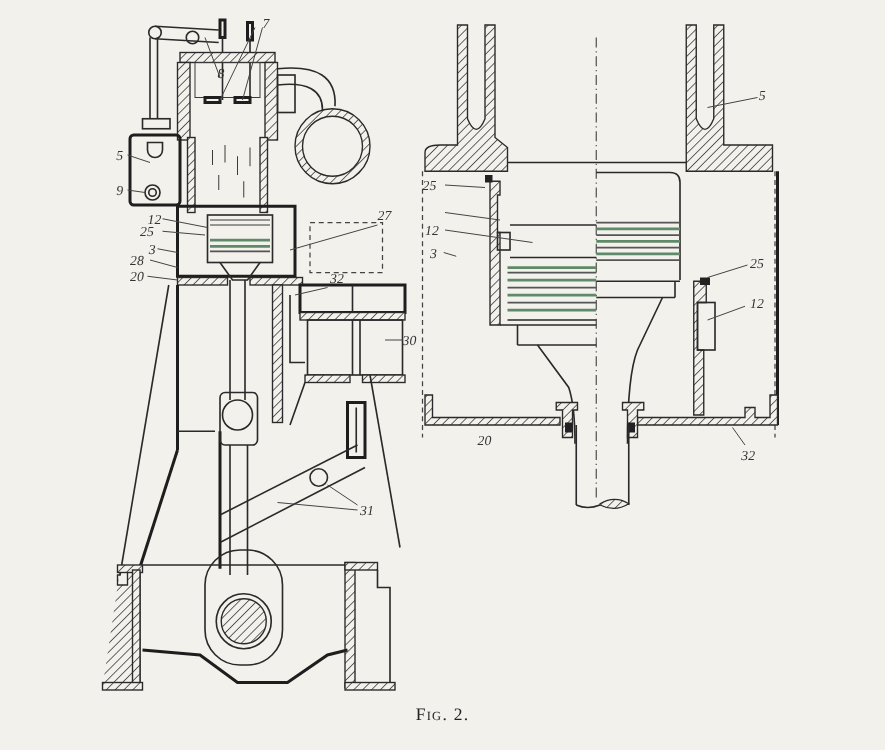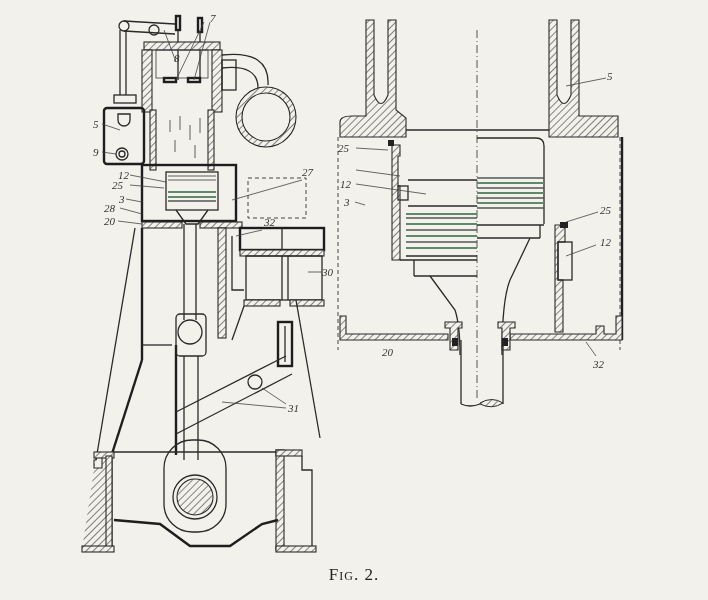--- a/index.html
+++ b/index.html
@@ -16,21 +16,21 @@
   .thin { stroke: #3a3a3a; fill: none; stroke-width: 0.8; }
   .lead { stroke: #444; fill: none; stroke-width: 0.8; }
   .dash { stroke: #444; fill: none; stroke-width: 1; stroke-dasharray: 4 3; }
   .center { stroke: #444; fill: none; stroke-width: 0.9; stroke-dasharray: 8 3 1 3; }
   .hatch { fill: url(#hatch); stroke: #2a2a2a; stroke-width: 1.1; }
   .ring { stroke: #5f8a6a; stroke-width: 2.2; }
   .ringd { stroke: #555; stroke-width: 1.4; }
   .lbl { font-family: "Liberation Serif", serif; font-style: italic; font-size: 11px; fill: #333; }
   .caption {
     position: absolute; left: 0; top: 565px; width: 708px; text-align: center;
-    font-family: "Liberation Serif", serif; font-size: 17px; color: #222;
+    font-family: "Liberation Serif", serif; font-size: 14px; color: #222;
     font-variant: small-caps; letter-spacing: 1px;
   }
 </style>
 </head>
 <body>
 
 <div id="page">
 <svg width="708" height="600" viewBox="0 0 708 600">
   <defs>
     <pattern id="hatch" width="5" height="5" patternUnits="userSpaceOnUse" patternTransform="rotate(45)">

